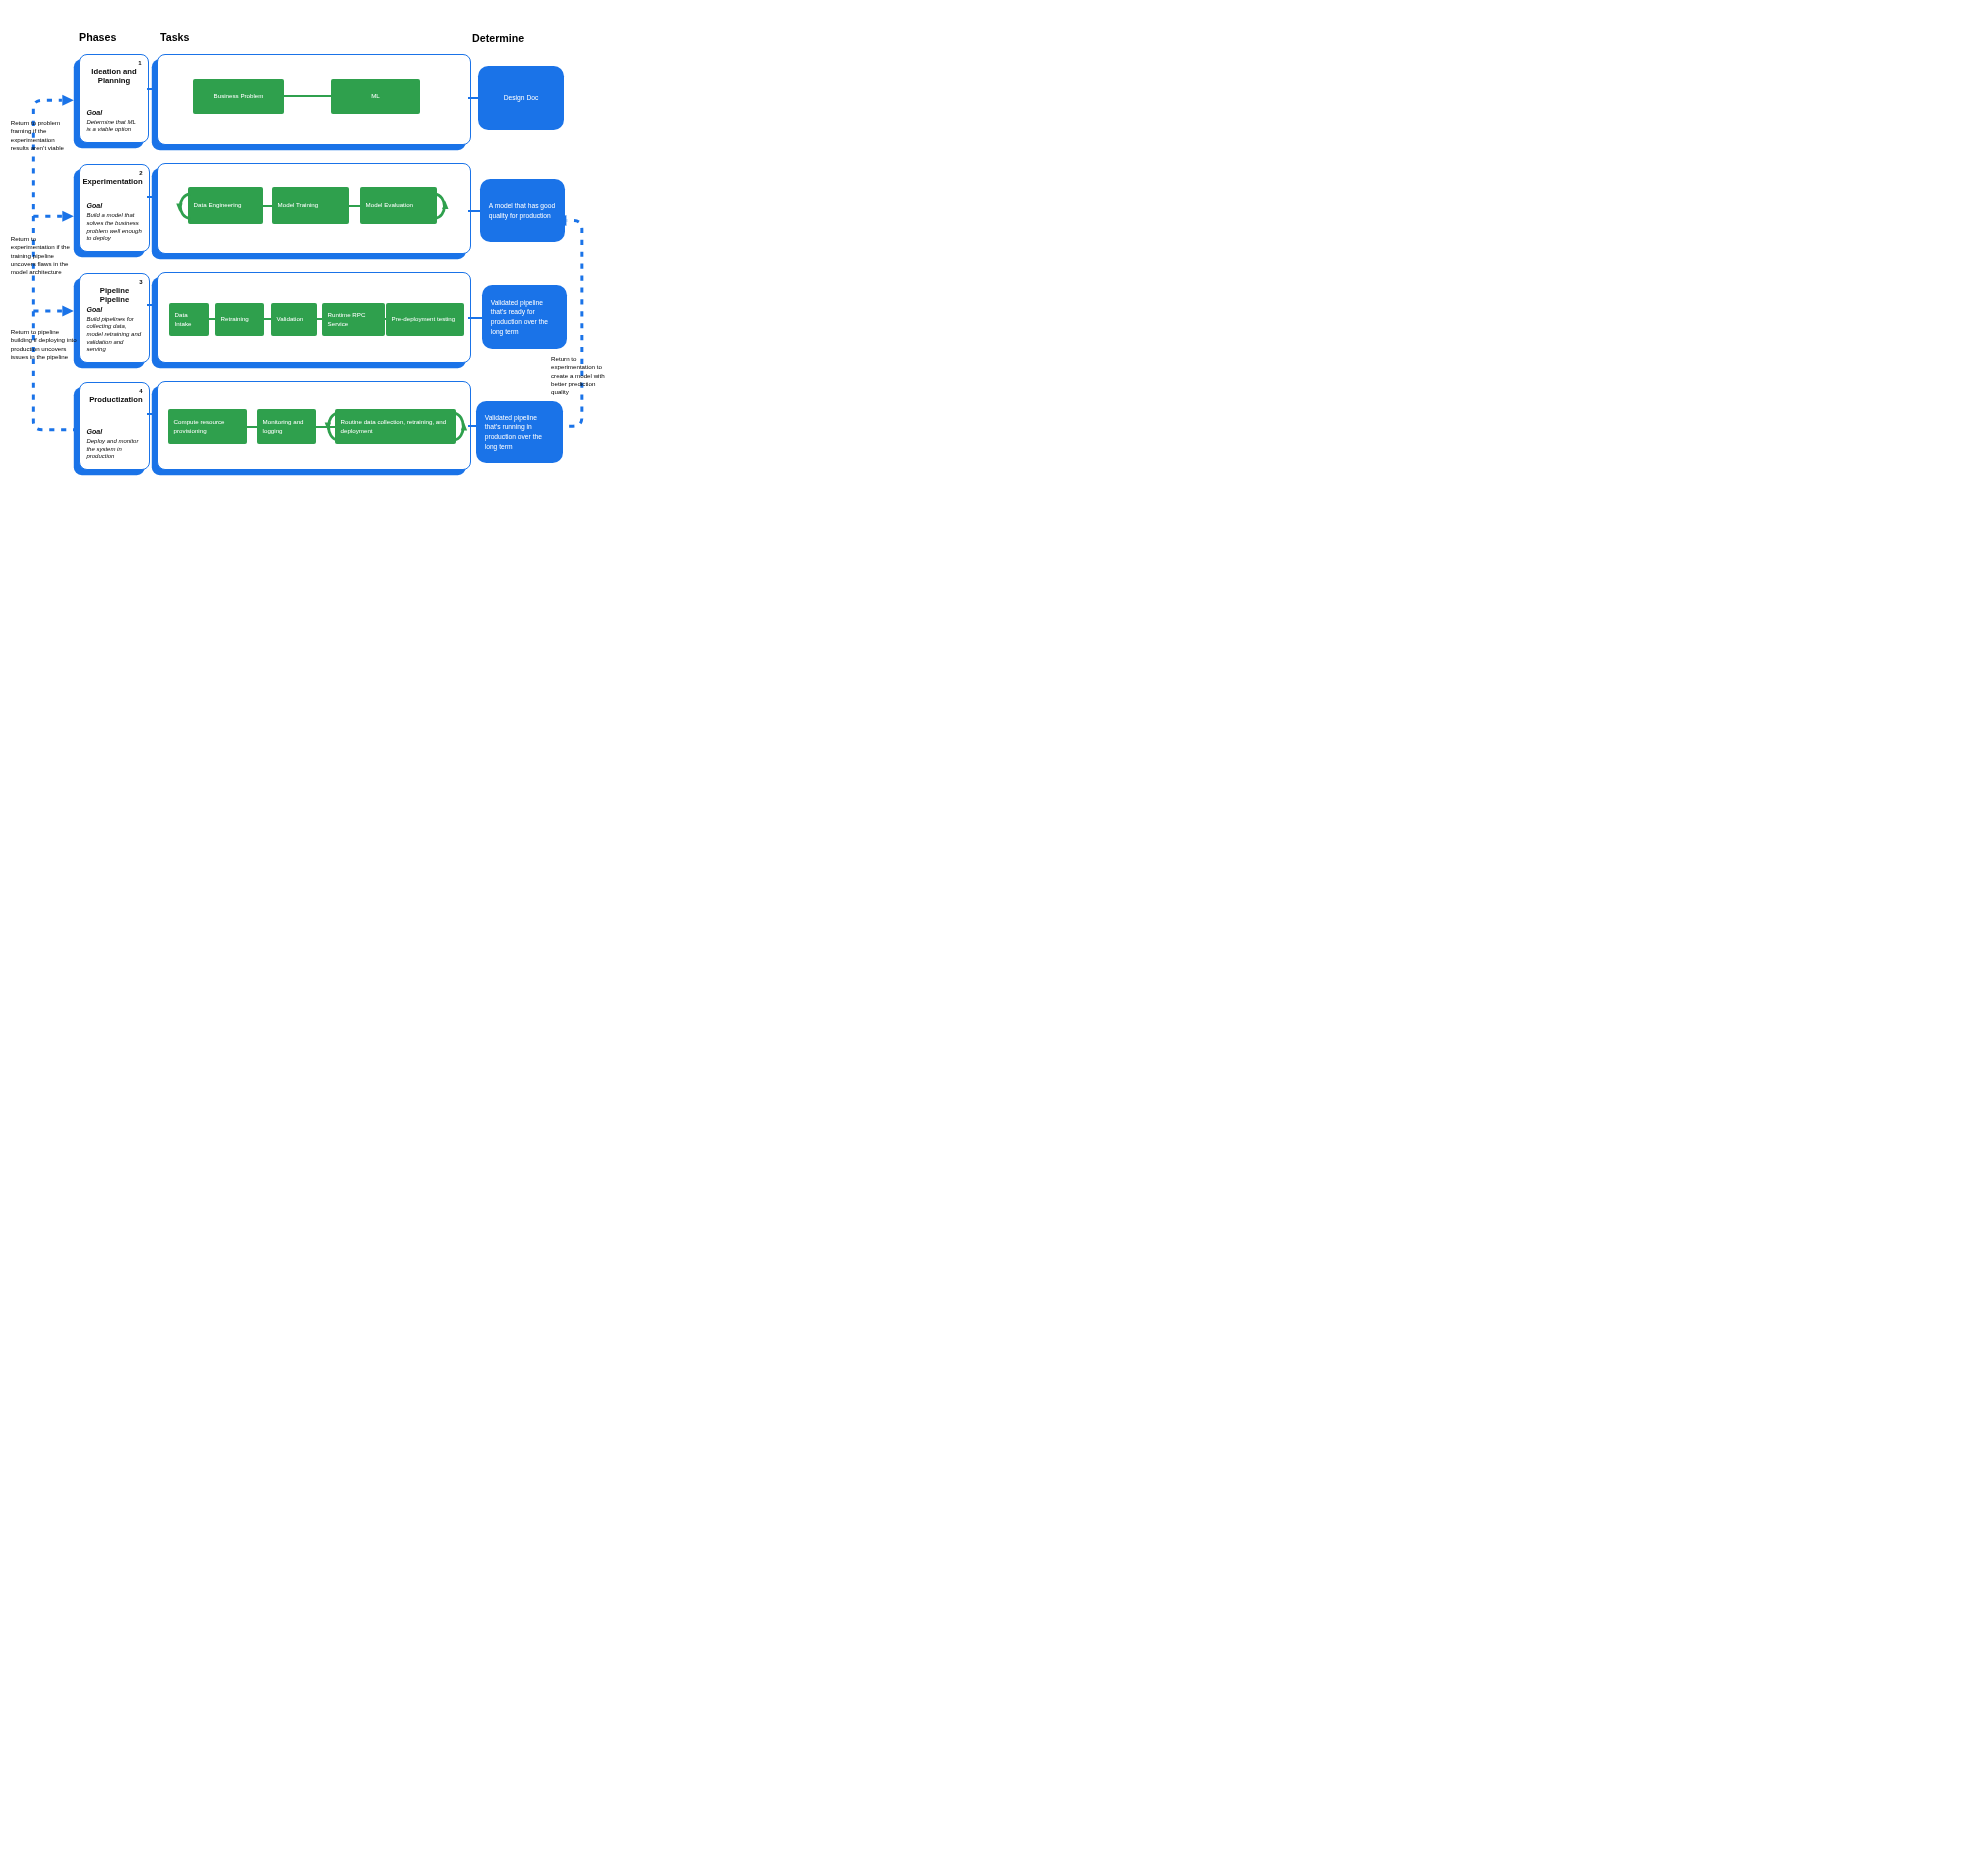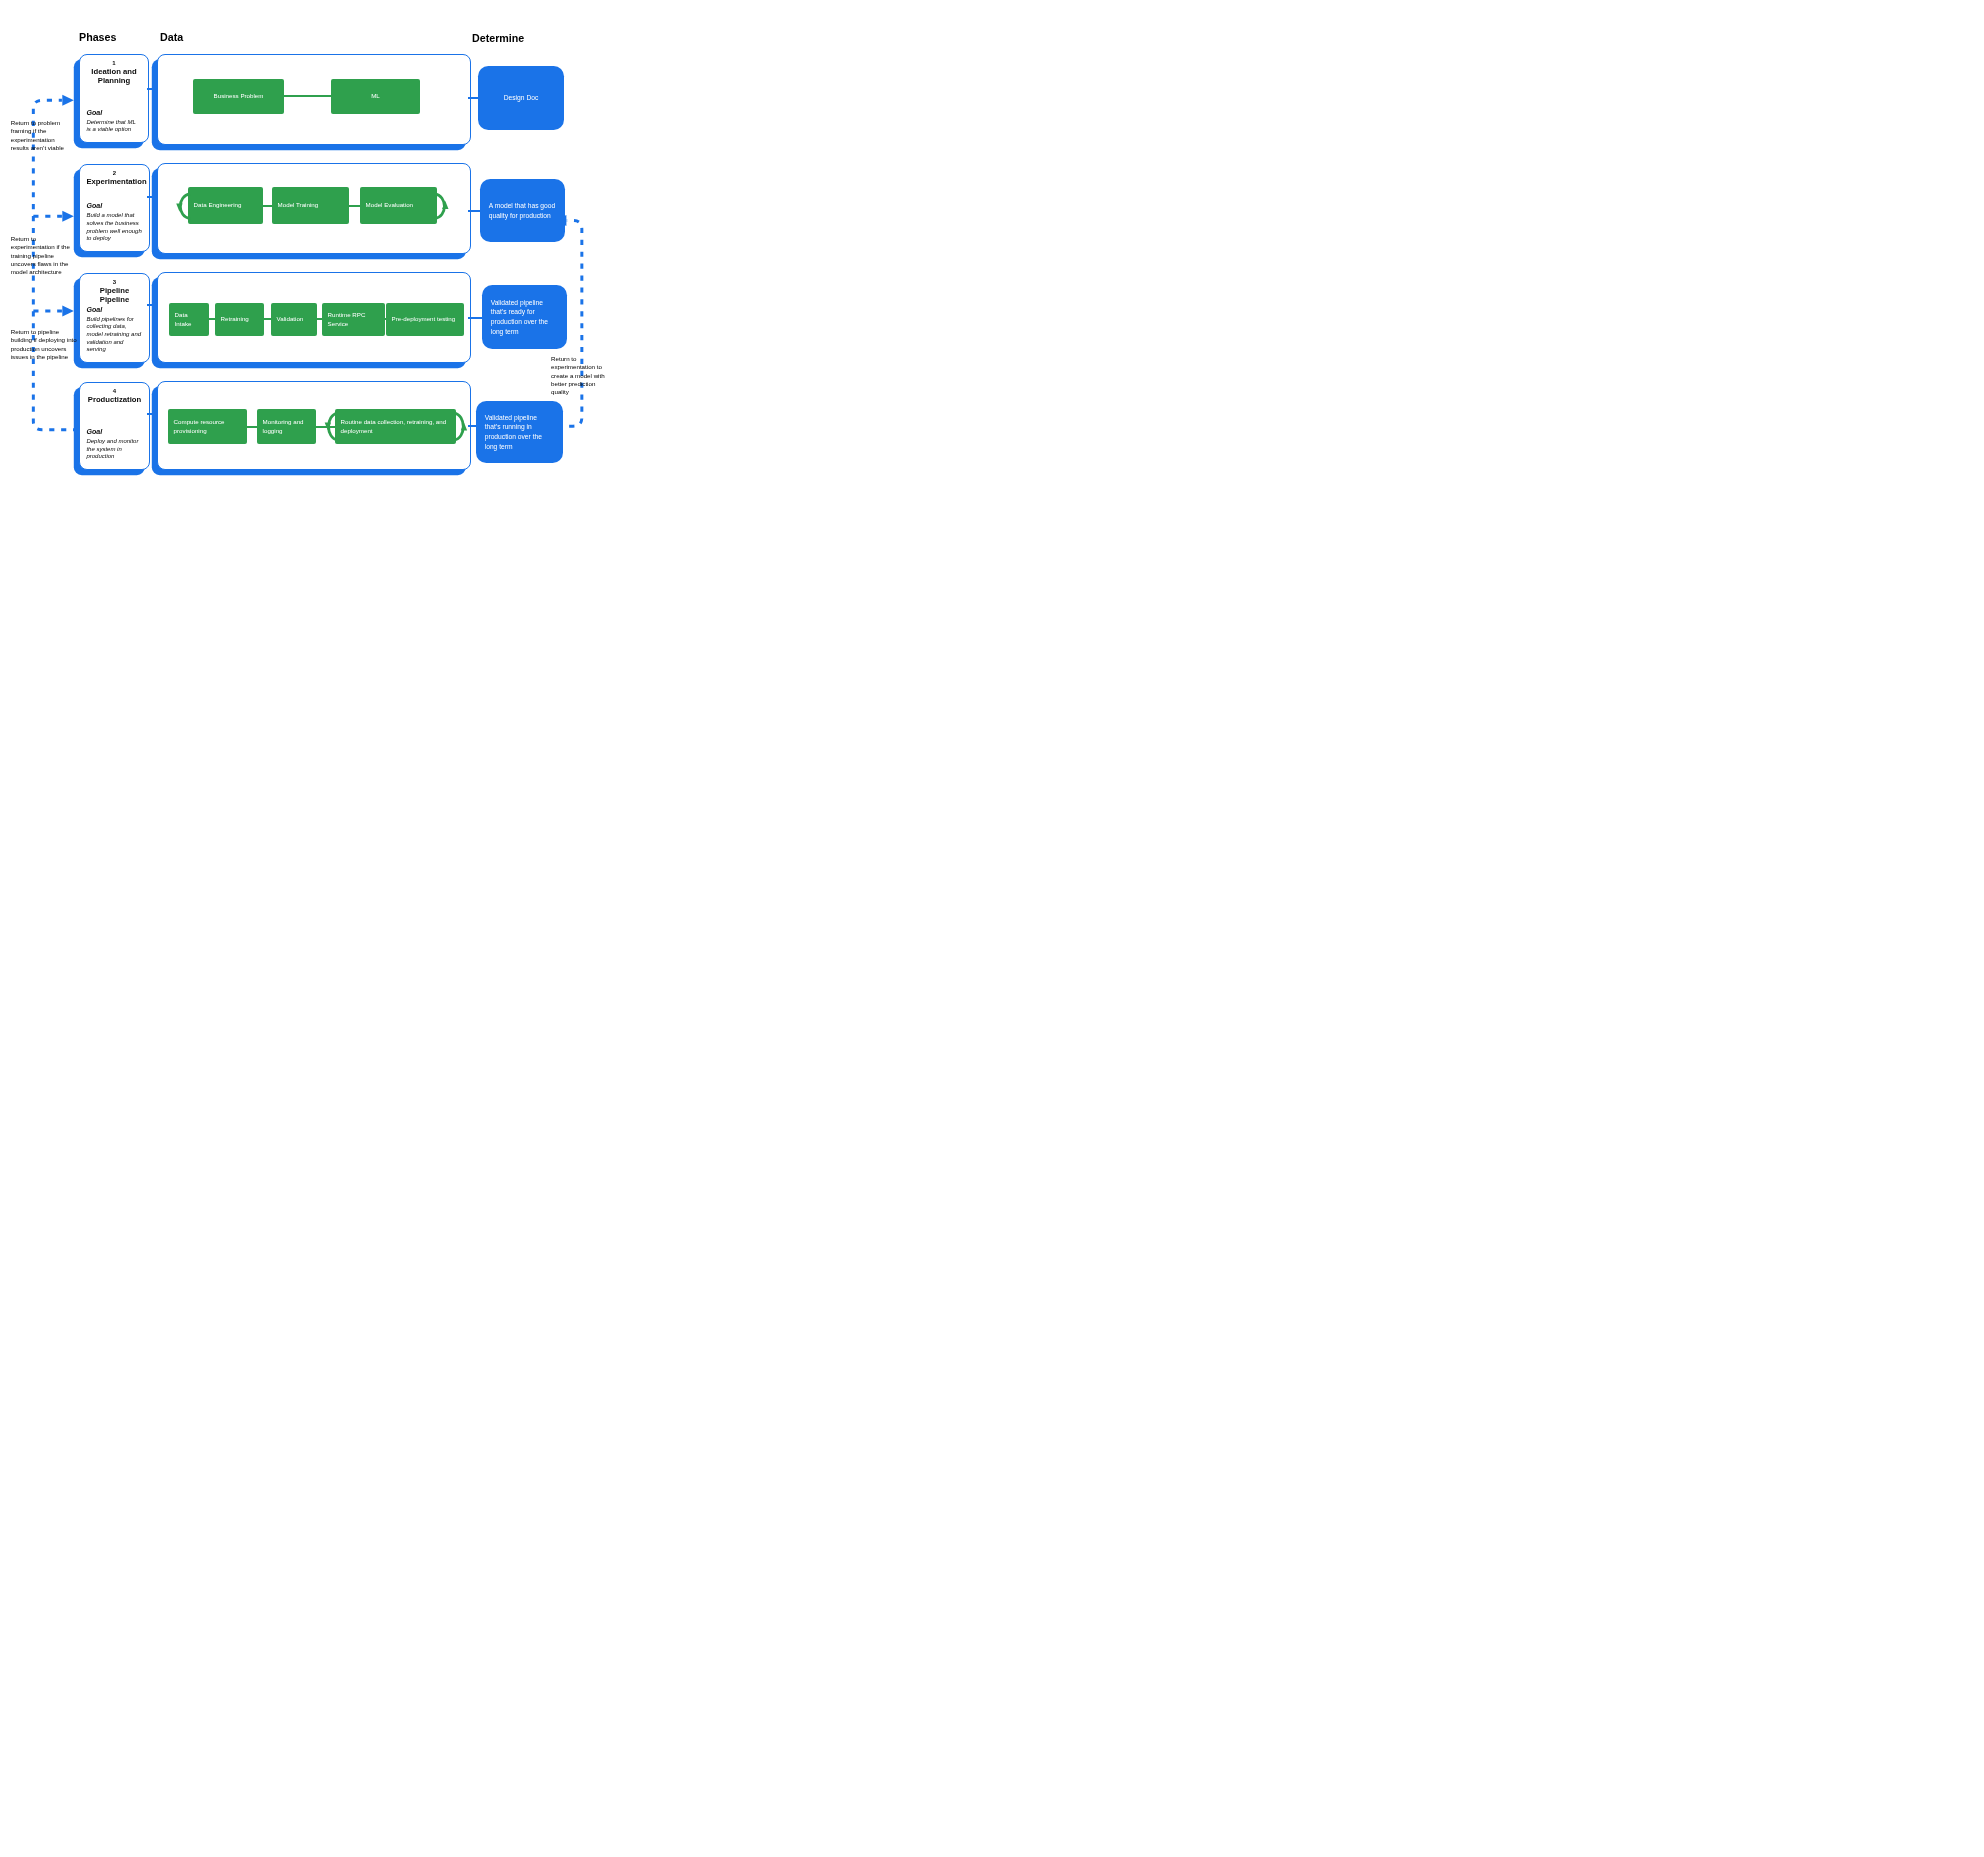--- a/index.html
+++ b/index.html
@@ -5,21 +5,21 @@
   html,body{margin:0;padding:0;background:#ffffff;}
   .canvas{
     position:relative;width:614px;height:507px;background:#fff;overflow:hidden;
     font-family:"Liberation Sans","DejaVu Sans",sans-serif;color:#0b0b0b;padding-left:8px;
   }
   .overlay{position:absolute;left:0;top:0;width:614px;height:507px;pointer-events:none;}
   .col-header{position:absolute;font-size:10.7px;font-weight:bold;color:#000;}
   .phase-card{
     position:absolute;background:#fff;border:1.4px solid #1A73E8;border-radius:8px;
     box-shadow:-5.2px 5.2px 0 0 #1A73E8;box-sizing:border-box;padding:4px 6.4px;
-    display:flex;flex-direction:column;
+    display:flex;flex-direction:column;align-items:flex-end;
   }
   .phase-num{text-align:center;font-size:6px;font-weight:bold;margin-top:0.8px;}
   .phase-title{text-align:center;font-size:7.7px;font-weight:bold;margin-top:2.4px;line-height:1.15;}
   .goal{margin-top:auto;margin-bottom:4px;font-style:italic;}
   .goal-label{font-size:7.1px;font-weight:bold;margin-bottom:2px;}
   .goal-text{font-size:6px;line-height:1.28;}
   .tasks-card{
     position:absolute;background:#fff;border:1.4px solid #1A73E8;border-radius:8px;
     box-shadow:-5.2px 5.2px 0 0 #1A73E8;box-sizing:border-box;
   }
@@ -53,21 +53,21 @@
     </g>
     <g fill="#1A73E8" stroke="none">
       <polygon points="157,238 186,252 157,266"></polygon>
       <polygon points="157,530 186,544 157,558"></polygon>
       <polygon points="157,769 186,783 157,797"></polygon>
       <polygon points="1427,541 1398,555 1427,569"></polygon>
     </g>
   </svg>
 
   <div class="col-header" style="left:79px;top:31px;">Phases</div>
-  <div class="col-header" style="left:160px;top:31px;">Data</div>
+  <div class="col-header" style="left:160px;top:31px;">Tasks</div>
   <div class="col-header" style="left:472px;top:32px;">Determine</div>
 
   <div class="phase-card" style="left:79px;top:54px;width:70px;height:89px;">
     <div class="phase-num">1</div>
     <div class="phase-title">Ideation and Planning</div>
     <div class="goal">
       <div class="goal-label">Goal</div>
       <div class="goal-text">Determine that ML is a viable option</div>
     </div>
   </div>

